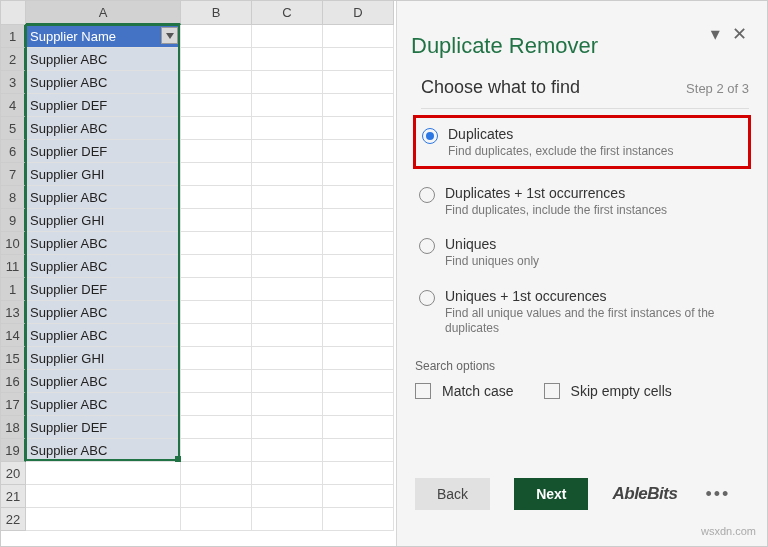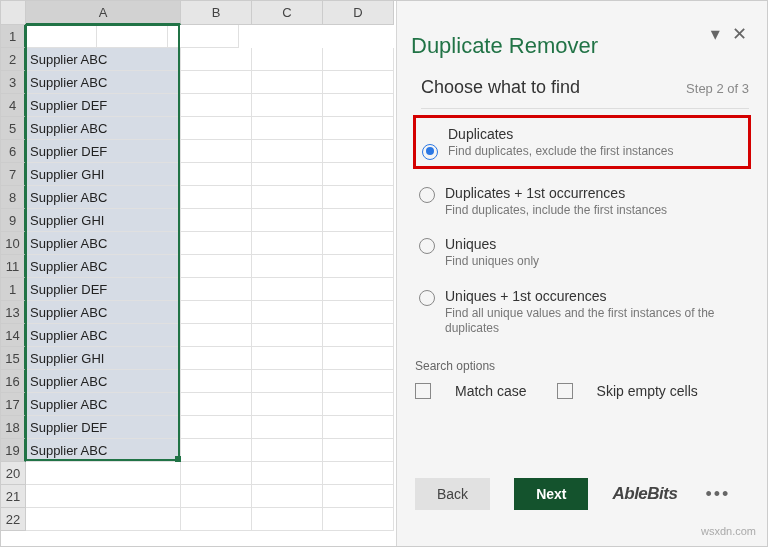--- a/index.html
+++ b/index.html
@@ -31,30 +31,30 @@
 .sel-handle { position: absolute; width: 6px; height: 6px; background: #217346; right: -3px; bottom: -3px; }
 .pane { flex: 1; background: #f5f5f5; border-left: 1px solid #d6d6d6; display: flex; flex-direction: column; padding: 0; }
 .pane-hdr { display: flex; align-items: center; padding: 8px 14px; color: #217346; font-size: 22px; font-weight: 400; }
 .pane-hdr .title { flex: 1; margin-top: 24px; }
 .pane-hdr .ctrl { color: #666; font-size: 18px; padding: 0 6px; cursor: pointer; }
 .pane-body { flex: 1; padding: 10px 18px 0 18px; overflow: auto; }
 .step-hdr { display: flex; align-items: baseline; border-bottom: 1px solid #ddd; padding-bottom: 10px; margin-bottom: 8px; margin-left: 6px; }
 .step-title { font-size: 18px; color: #333; flex: 1; }
 .step-count { color: #888; font-size: 13px; }
 .option { padding: 10px 4px 8px 4px; display: flex; align-items: flex-start; gap: 10px; }
-.highlight { border: 3px solid #d40000; margin: -2px -2px 6px -2px; padding: 8px 6px 6px 6px; align-items: flex-end; }
+.highlight { border: 3px solid #d40000; margin: -2px -2px 6px -2px; padding: 8px 6px 6px 6px; }
 .radio { flex: 0 0 16px; width: 16px; height: 16px; border: 1.5px solid #888; border-radius: 50%; margin-top: 2px; position: relative; cursor: pointer; }
 .radio.checked { border-color: #2b78e4; }
 .radio.checked::after { content: ''; position: absolute; width: 8px; height: 8px; background: #2b78e4; border-radius: 50%; top: 2.5px; left: 2.5px; }
 .opt-text .opt-label { font-size: 14px; color: #333; }
 .opt-text .opt-desc { font-size: 12px; color: #777; margin-top: 2px; line-height: 1.3; }
 .search-opts { margin-top: 14px; }
 .so-title { font-size: 12px; color: #666; margin-bottom: 10px; }
 .so-row { display: flex; gap: 30px; }
-.checkbox { display: flex; align-items: center; gap: 24px; cursor: pointer; }
+.checkbox { display: flex; align-items: center; gap: 11px; cursor: pointer; }
 .cb { width: 16px; height: 16px; border: 1.5px solid #888; }
 .cb-label { font-size: 14px; color: #333; }
 .pane-footer { display: flex; align-items: center; gap: 24px; padding: 18px 18px 36px 18px; }
 .btn { padding: 8px 22px; font-size: 14px; border: none; cursor: pointer; }
 .btn.back { background: #e1e1e1; color: #444; }
 .btn.next { background: #14532d; color: #fff; font-weight: 600; }
 .brand { font-weight: 700; font-style: italic; color: #444; font-size: 17px; letter-spacing: -0.5px; }
 .more { color: #666; font-size: 18px; cursor: pointer; padding: 0 4px; letter-spacing: 2px; }
 .watermark { position: absolute; bottom: 10px; right: 12px; color: #aaa; font-size: 11px; font-family: Arial; }
 </style>
@@ -66,20 +66,25 @@
     <div class="col-headers">
       <div class="corner"></div>
       <div class="col-h col-A sel">A</div>
       <div class="col-h col-B">B</div>
       <div class="col-h col-C">C</div>
       <div class="col-h col-D">D</div>
     </div>
     <div class="rows" id="rows">
         <div class="row">
           <div class="row-h sel">1</div>
+          <div class="cell A hdr">Supplier Name<div class="filter-btn">
+              <svg viewBox="0 0 8 6">
+                <path d="M0 0 L8 0 L4 6 Z" fill="#555"></path>
+              </svg>
+            </div></div>
           <div class="cell B"></div>
           <div class="cell C"></div>
           <div class="cell D"></div>
         </div>
         <div class="row">
           <div class="row-h sel">2</div>
           <div class="cell A sel">Supplier ABC</div>
           <div class="cell B"></div>
           <div class="cell C"></div>
           <div class="cell D"></div>

